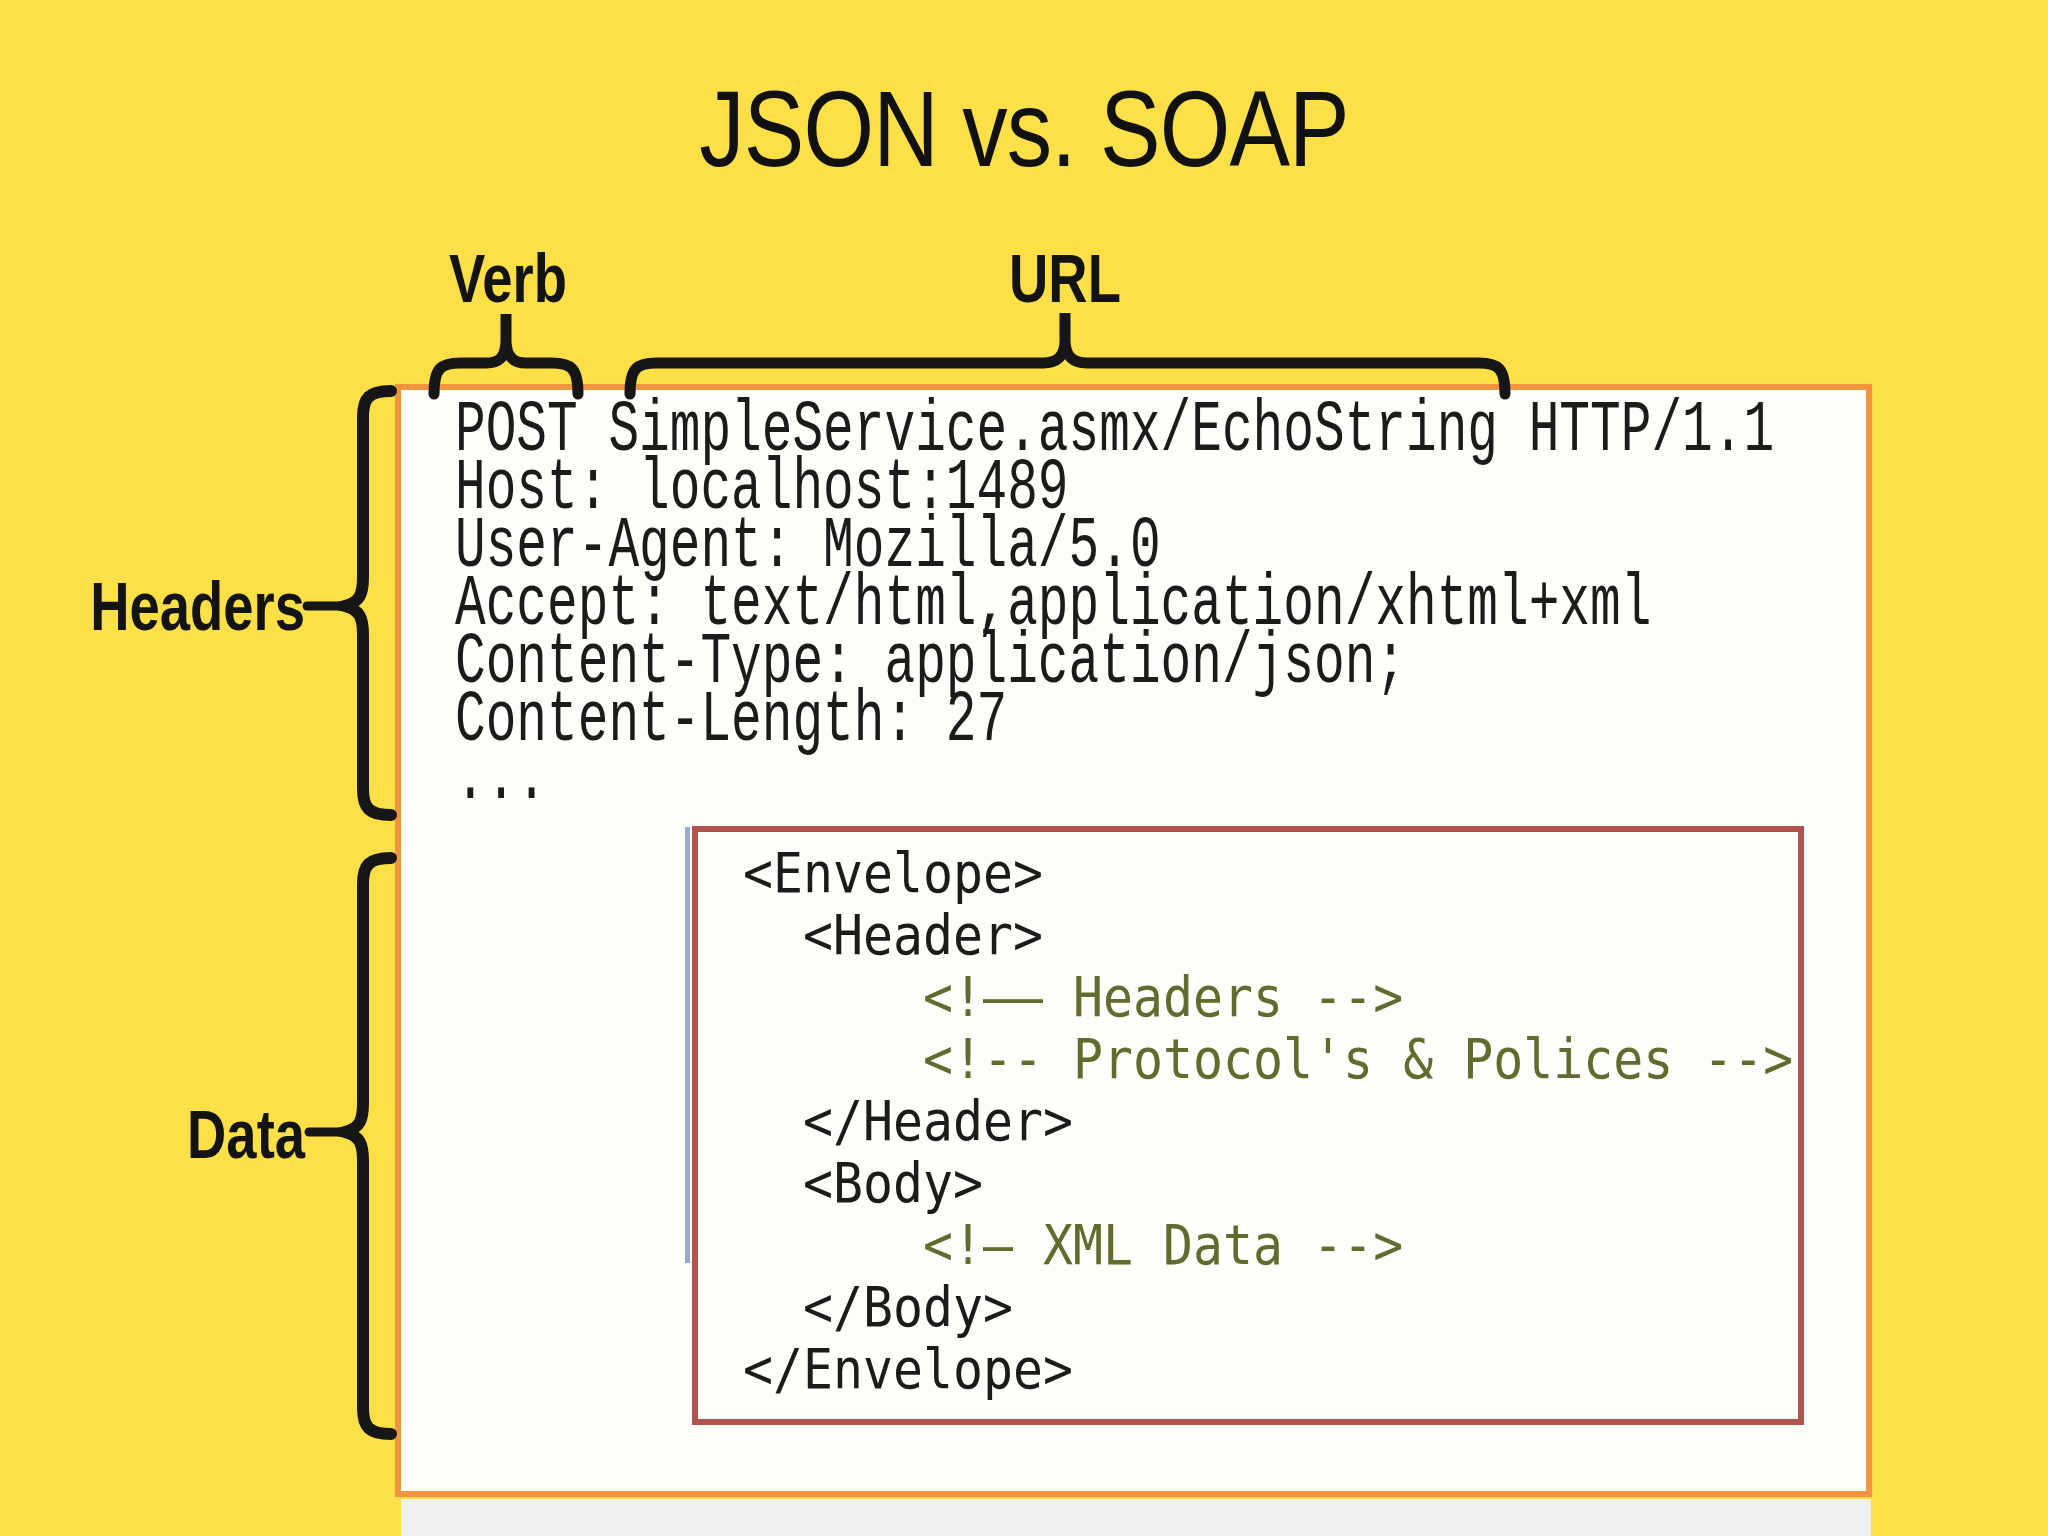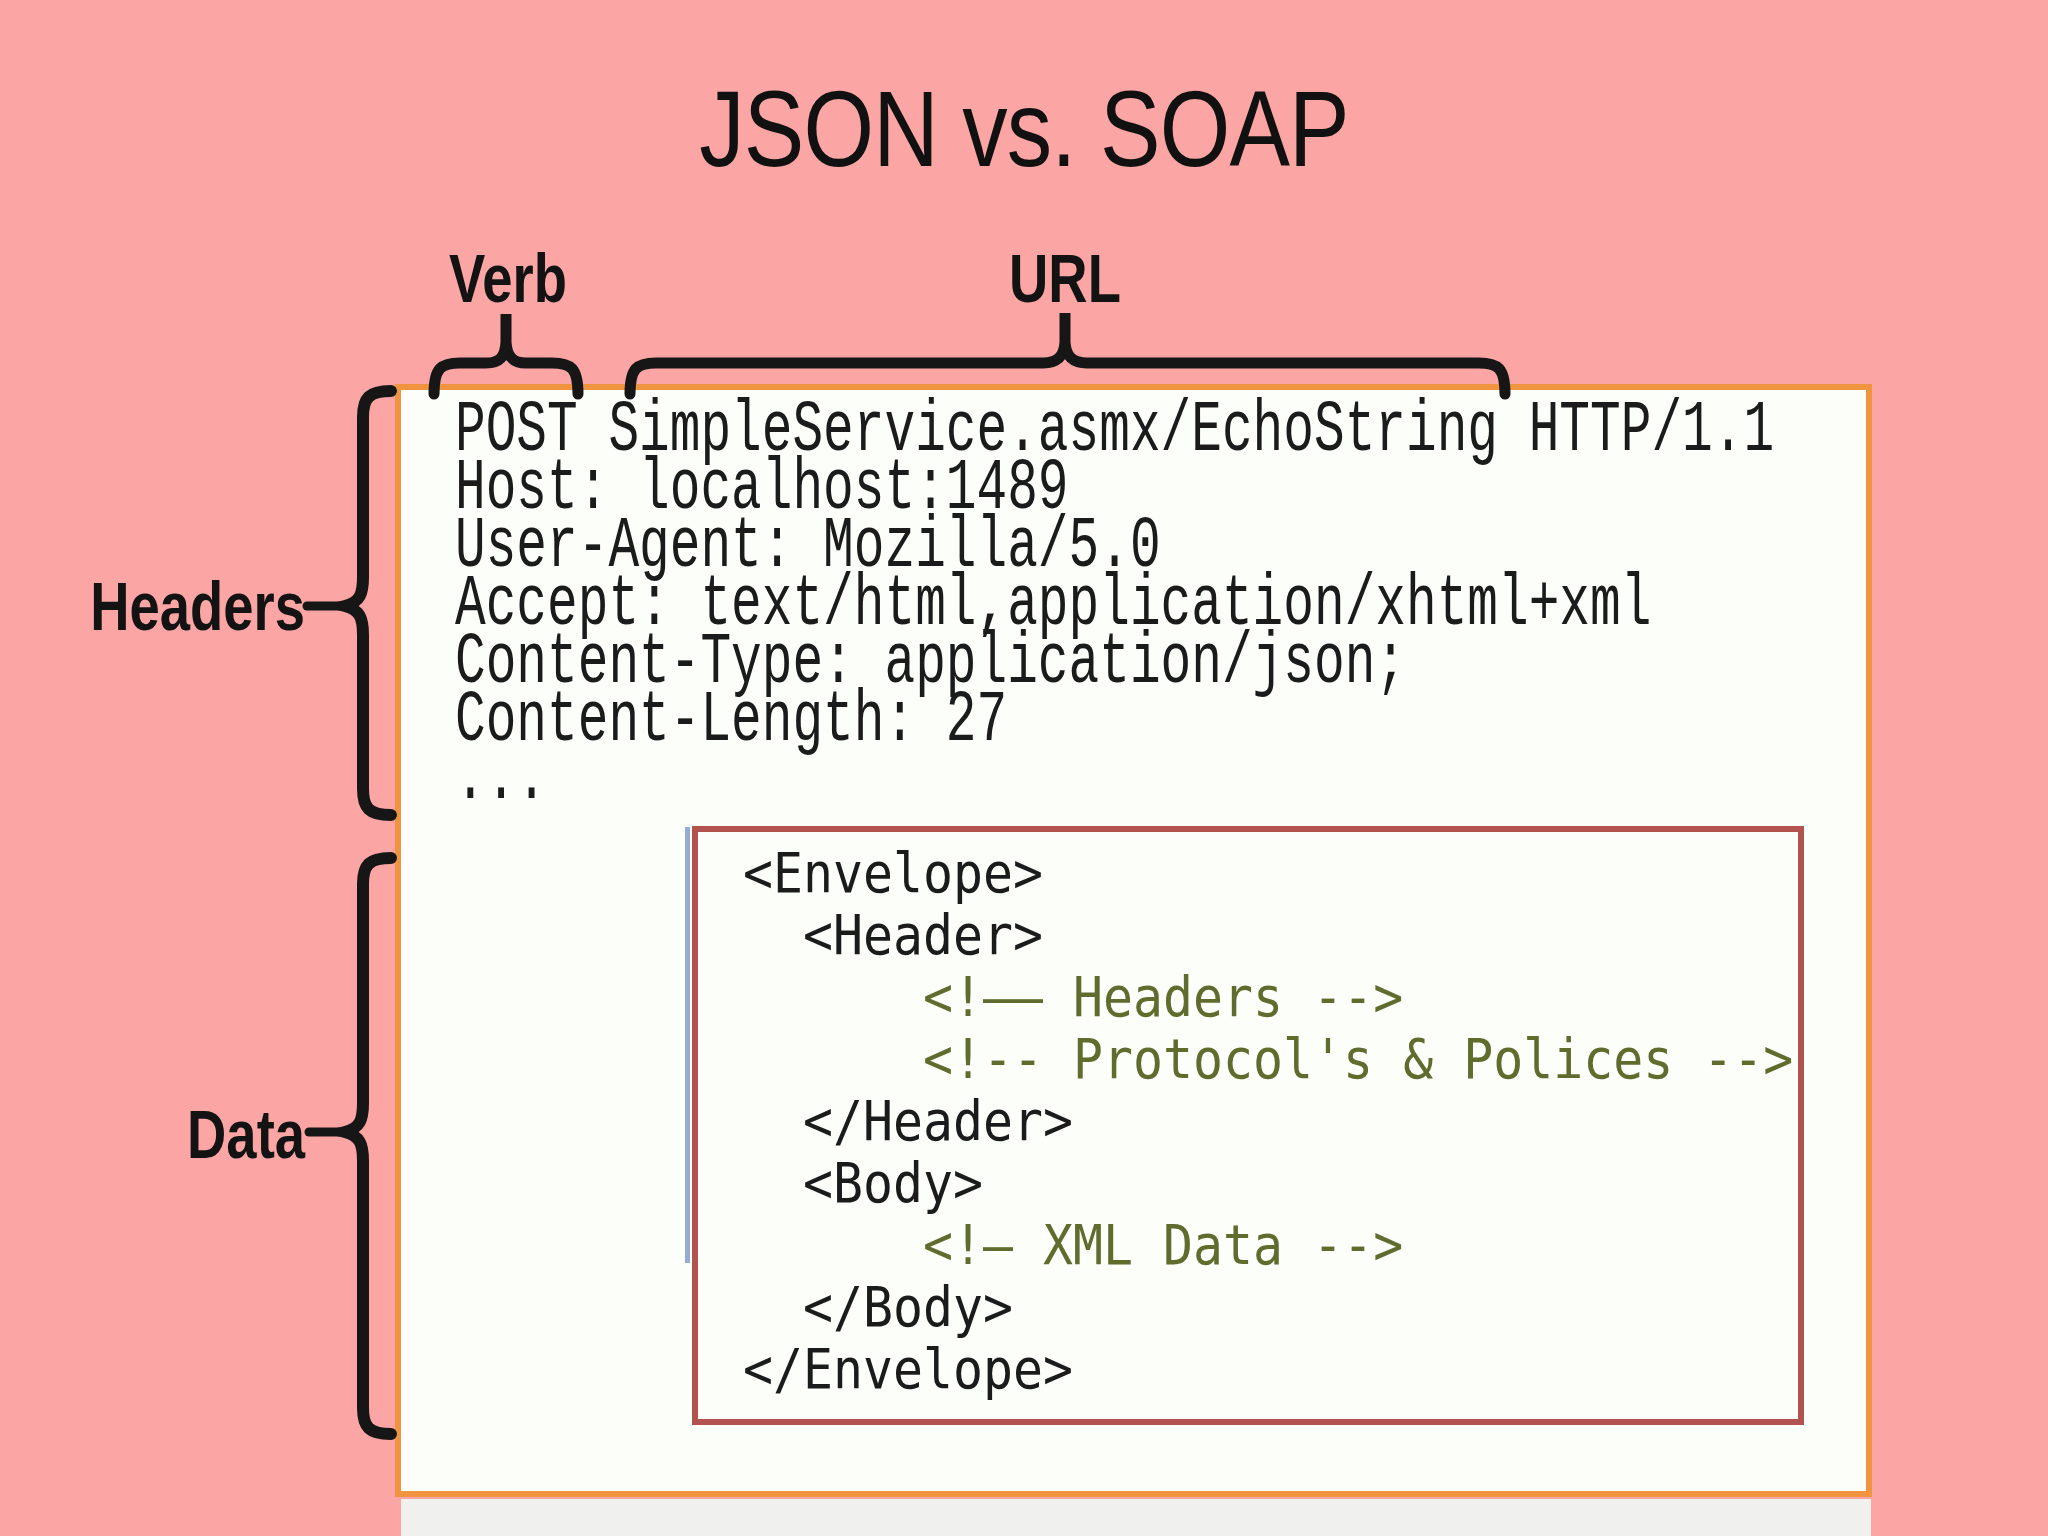--- a/index.html
+++ b/index.html
@@ -1,18 +1,18 @@
 <!DOCTYPE html>
 <html><head>
 <meta charset="utf-8">
 <style>
   html,body{margin:0;padding:0;background:#ffffff;}
   #canvas{
     position:relative;width:2048px;height:1536px;overflow:hidden;
-    background:#fca5a5;font-family:"Liberation Sans",sans-serif;color:#161616;
+    background:#fde047;font-family:"Liberation Sans",sans-serif;color:#161616;
   }
   
   .title{
     position:absolute;left:50%;top:70px;white-space:nowrap;
     font-size:108px;font-weight:400;line-height:1.1;letter-spacing:-1px;color:#111;
     transform:translateX(-50%) scaleX(0.84);
   }
   .big-label{
     position:absolute;font-weight:700;font-size:68px;line-height:1;color:#131313;
     white-space:nowrap;

